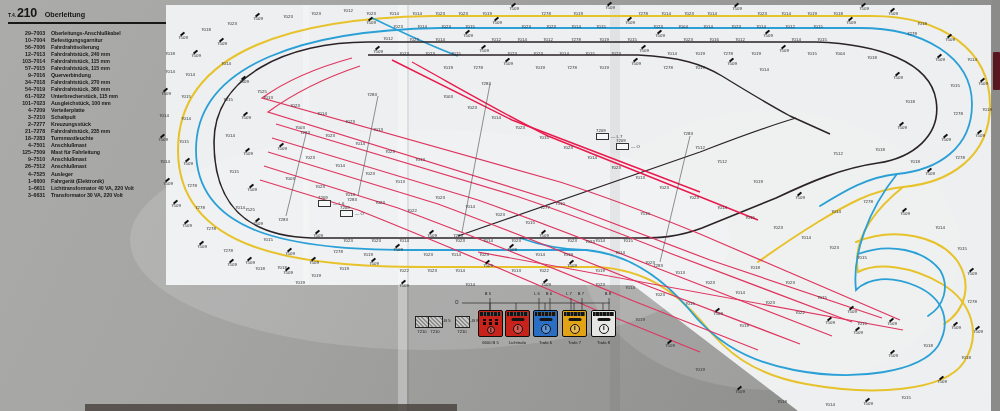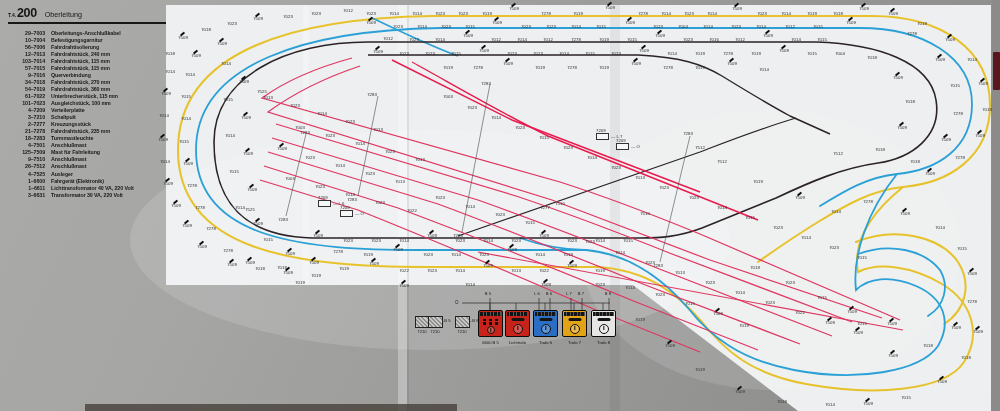--- a/index.html
+++ b/index.html
@@ -6,21 +6,21 @@
   .stage{
     position:relative;width:1000px;height:411px;overflow:hidden;
     font-family:"Liberation Sans",sans-serif;
     background:linear-gradient(115deg,#abacaa 0%,#a5a6a4 28%,#9b9c9a 55%,#8f908e 85%,#8a8b89 100%);
   }
   
   .legend{position:absolute;left:8px;top:6px;width:158px;color:#151515;}
   .legend-title-row{display:flex;align-items:baseline;}
   .t-prefix{font-size:5px;font-weight:700;}
   .t-num{font-size:12.5px;font-weight:700;letter-spacing:-.4px;margin-left:1px;}
-  .t-name{font-size:7.2px;font-weight:400;margin-left:8px;}
+  .t-name{font-size:7.2px;font-weight:700;margin-left:8px;}
   .legend-rule{height:1.6px;background:#181818;margin-top:2px;}
   .legend-list{margin-top:6px;}
   .legend-row{display:flex;font-size:5.3px;font-weight:700;line-height:7.05px;color:#1a1a1a;}
   .legend-qty{width:37px;text-align:right;white-space:nowrap;letter-spacing:-.1px;}
   .legend-desc{margin-left:6px;white-space:nowrap;letter-spacing:-.1px;}
   
   .plan-svg{position:absolute;left:0;top:0;}
   .pl{position:absolute;font-size:4.3px;color:#2b2b2b;white-space:nowrap;transform:translate(-50%,0);line-height:4.5px;}
   .pt{position:absolute;width:5px;height:2px;background:#101010;transform:rotate(-40deg);border-radius:.5px;}
   .dist{position:absolute;display:flex;align-items:center;}
@@ -46,21 +46,21 @@
   .dev-label{position:absolute;top:29px;left:50%;transform:translateX(-50%);font-size:4.1px;color:#141414;white-space:nowrap;}
 </style>
 </head>
 <body>
 
 <div class="stage">
 
   <div class="legend">
     <div class="legend-title-row">
       <span class="t-prefix">T.4.</span>
-      <span class="t-num">200</span>
+      <span class="t-num">210</span>
       <span class="t-name">Oberleitung</span>
     </div>
     <div class="legend-rule"></div>
     <div class="legend-list" id="legend-list">
         <div class="legend-row">
           <span class="legend-qty">29–7003</span>
           <span class="legend-desc">Oberleitungs-Anschlußkabel</span>
         </div>
         <div class="legend-row">
           <span class="legend-qty">10–7004</span>

